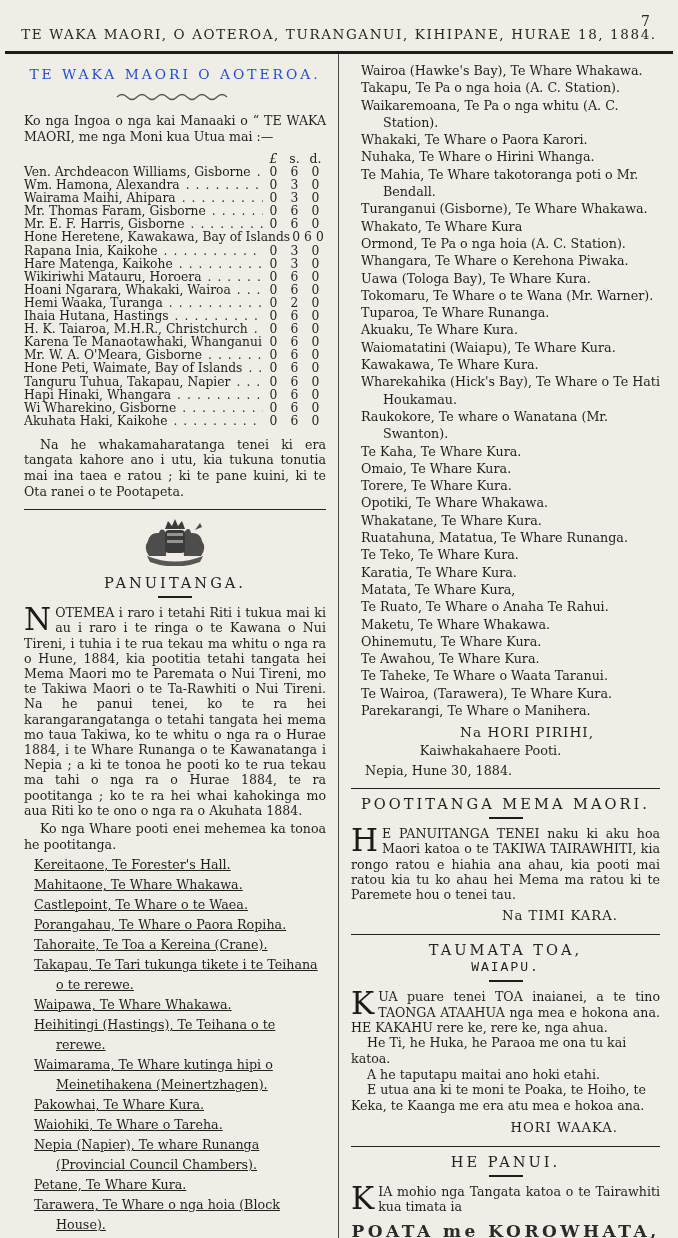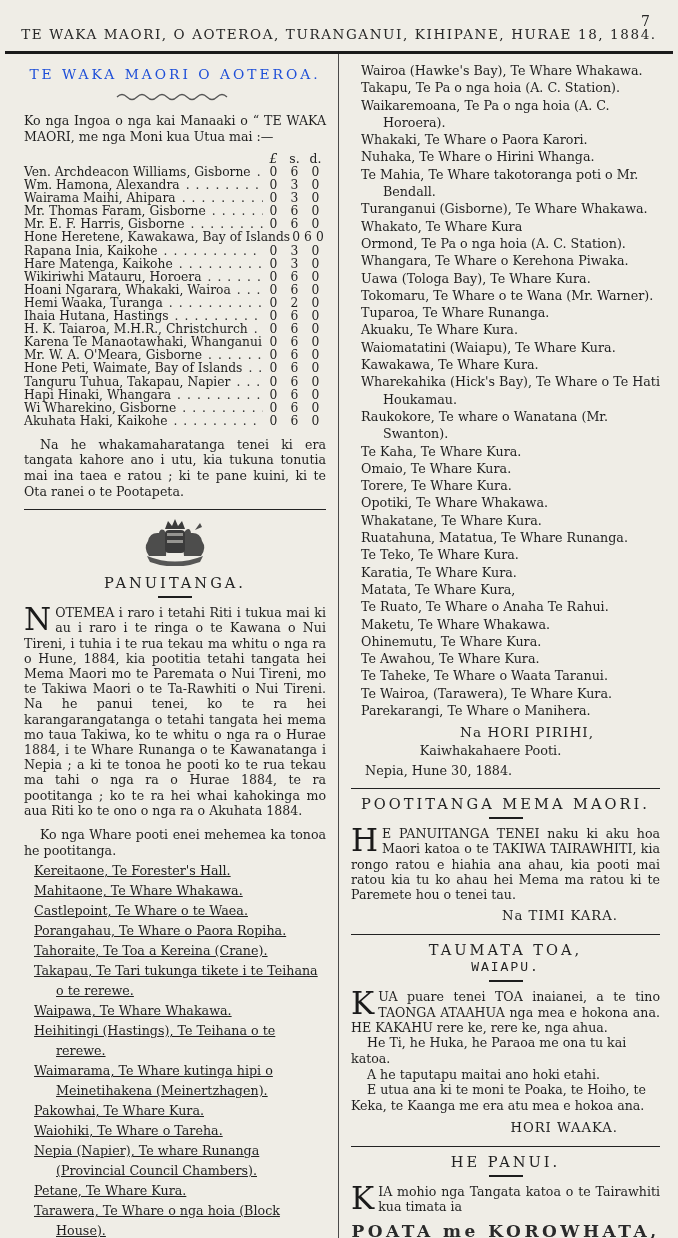--- a/index.html
+++ b/index.html
@@ -33,21 +33,21 @@
   .srow .leader{flex:1;min-width:0;overflow:hidden;white-space:nowrap;color:#333;}
   .srow .leader::after{content:".............................";letter-spacing:6px;padding-left:6px;}
   .note{font-size:12.6px;line-height:15.6px;text-align:justify;text-indent:16px;margin-top:9px;}
   .left-rule{border-top:1.5px solid #222;margin:10px 0 4px 0;}
   .crest-wrap{text-align:center;margin:6px 0 0;}
   .sec-heading{text-align:center;font-size:14.6px;letter-spacing:3px;margin:4px 0 2px;color:#222;}
   .sec-subheading{text-align:center;font-size:13px;letter-spacing:2px;margin:1px 0 0;color:#222;font-family:Liberation Mono, monospace;}
   .short-rule{width:34px;border-top:2.6px solid #1d1d1d;margin:5px auto 7px;}
   .body-text{font-size:12.6px;line-height:15.2px;text-align:justify;}
   .dropcap{float:left;font-size:31px;line-height:25px;padding:2px 4px 0 0;color:#1a1a1a;}
-  .polling-intro{font-size:12.6px;line-height:15.4px;text-align:justify;text-indent:16px;margin-top:9px;}
+  .polling-intro{font-size:12.6px;line-height:15.4px;text-align:justify;text-indent:16px;margin-top:3px;}
   .polling-list{list-style:none;margin:3px 0 0;padding:0;font-size:12.7px;}
   .polling-list li{padding-left:32px;text-indent:-22px;}
   .col-left .polling-list li{line-height:20px;text-decoration:underline;}
   .col-right .polling-list{margin-top:4px;}
   .col-right .polling-list li{line-height:17.3px;}
   
   .sig-name{text-align:right;padding-right:66px;font-size:13.6px;letter-spacing:1px;line-height:19px;margin-top:4px;}
   .sig-role{text-align:center;padding-right:30px;font-size:12.8px;line-height:18px;}
   .dateline{font-size:12.8px;line-height:18px;padding-left:14px;margin-top:2px;}
   .x-rule{border-top:1.6px solid #222;margin:8px 0 6px;}
@@ -316,21 +316,21 @@
     <div class="col-divider"></div>
 
     <div class="col-right">
 
       <ul class="polling-list">
 
           <li>Wairoa (Hawke's Bay), Te Whare Whakawa.</li>
 
           <li>Takapu, Te Pa o nga hoia (A. C. Station).</li>
 
-          <li>Waikaremoana, Te Pa o nga hoia (A. C. Horoera).</li>
+          <li>Waikaremoana, Te Pa o nga whitu (A. C. Station).</li>
 
           <li>Whakaki, Te Whare o Paora Karori.</li>
 
           <li>Nuhaka, Te Whare o Hirini Whanga.</li>
 
           <li>Te Mahia, Te Whare takotoranga poti o Mr. Bendall.</li>
 
           <li>Turanganui (Gisborne), Te Whare Whakawa.</li>
 
           <li>Whakato, Te Whare Kura</li>

